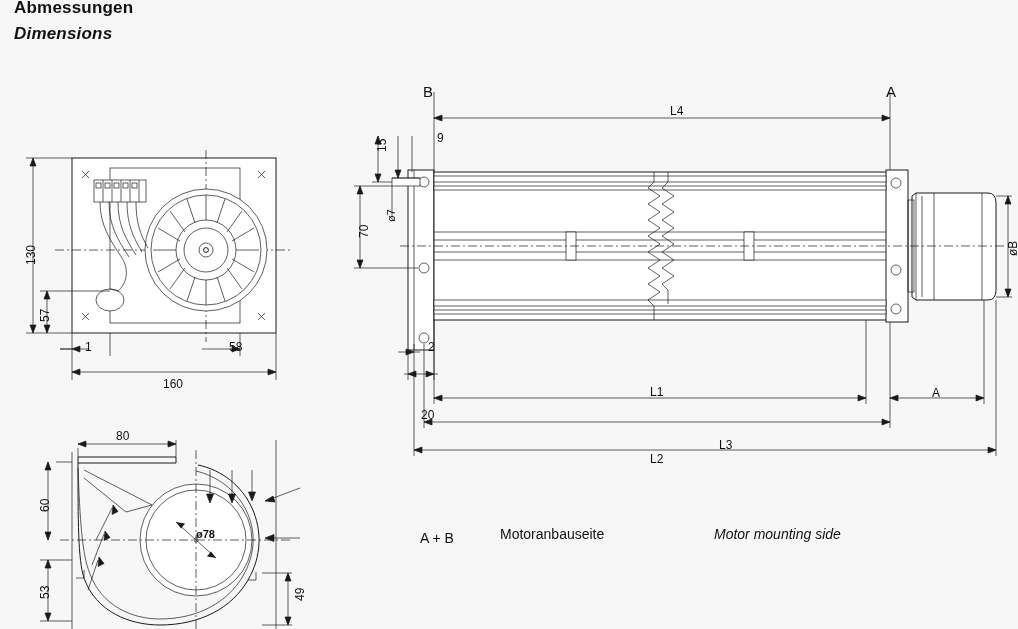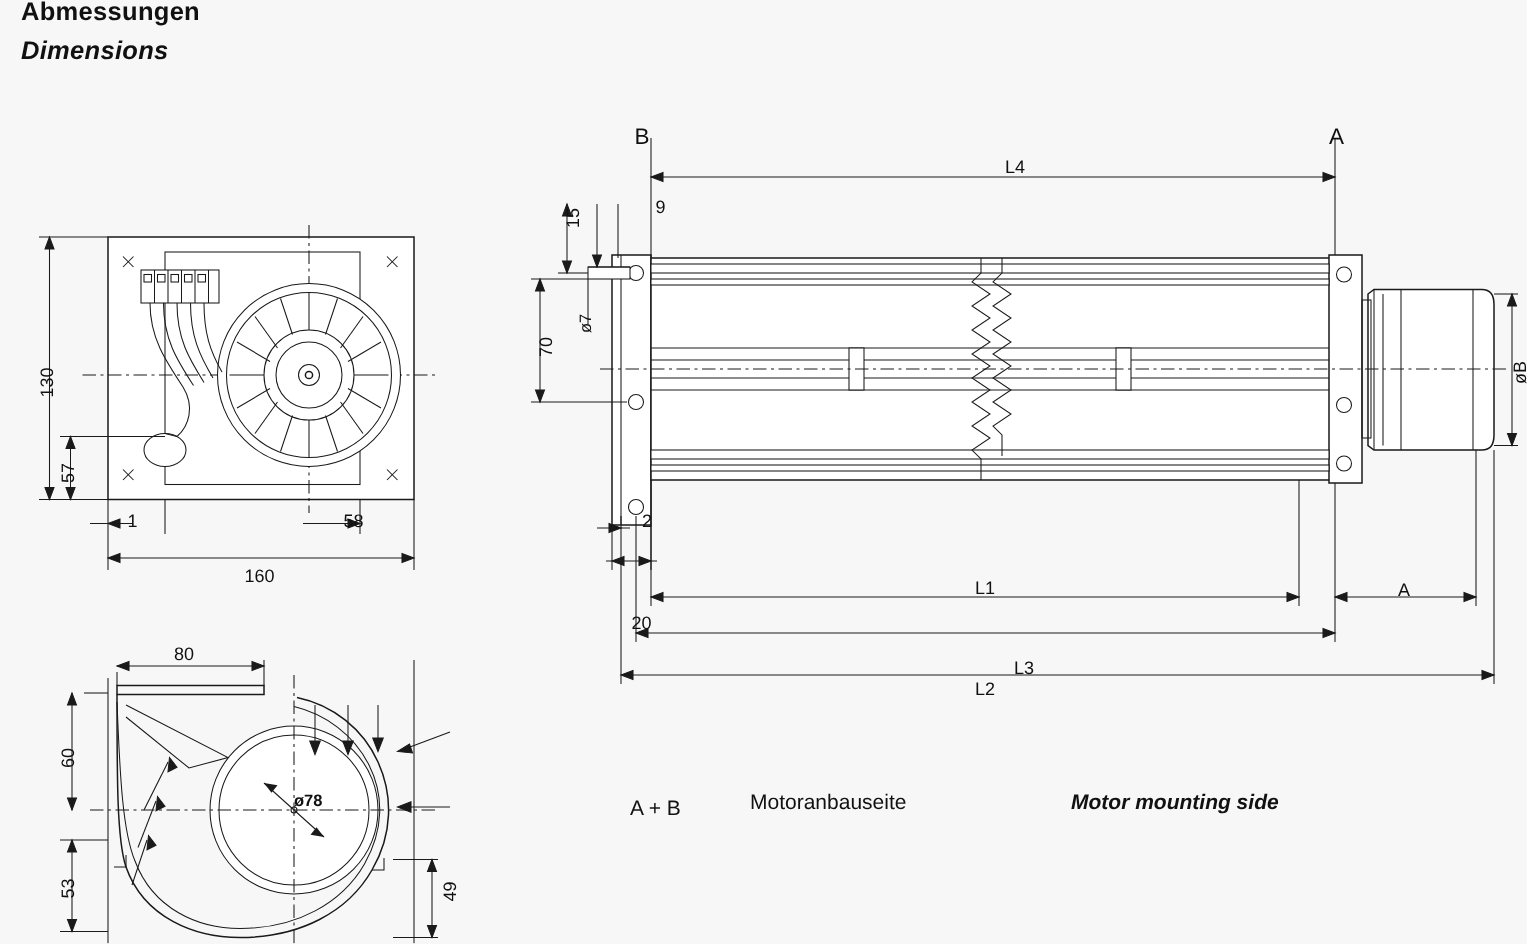--- a/index.html
+++ b/index.html
@@ -15,21 +15,21 @@
 
   .ttl{position:absolute;left:14px;font-weight:bold;font-size:17px;letter-spacing:0.2px;}
   .ttl.de{top:-2px;}
   .ttl.en{top:24px;font-style:italic;}
 
   .lbl{position:absolute;font-size:12px;color:#111;white-space:nowrap;}
   .lbl.rot{transform:rotate(-90deg);transform-origin:left top;}
   .lbl.small{font-size:11px;}
 
   .legend{position:absolute;font-size:14px;white-space:nowrap;}
-  .legend.it{font-style:italic;font-weight:bold;}
+  .legend.it{font-style:italic;}
 
   svg{position:absolute;left:0;top:0;}
   .ln{stroke:#1a1a1a;fill:none;stroke-width:1;}
   .ln.thin{stroke-width:0.7;}
   .ln.ext{stroke-width:0.7;}
   .dash{stroke:#1a1a1a;fill:none;stroke-width:0.7;stroke-dasharray:9 3 2 3;}
   .wh{fill:#ffffff;stroke:#1a1a1a;stroke-width:1;}
   .whthin{fill:#ffffff;stroke:#1a1a1a;stroke-width:0.7;}
 </style>
 </head>
@@ -365,21 +365,21 @@
   <div class="lbl rot" style="left:375px;top:152px;">15</div>
   <div class="lbl" style="left:437px;top:131px;">9</div>
   <div class="lbl rot small" style="left:385px;top:222px;">ø7</div>
   <div class="lbl rot" style="left:357px;top:238px;">70</div>
 
   <div class="lbl" style="left:428px;top:340px;">2</div>
   <div class="lbl" style="left:421px;top:362px;margin-top:46px;">20</div>
 
   <div class="lbl" style="left:650px;top:385px;">L1</div>
   <div class="lbl" style="left:650px;top:410px;margin-top:42px;">L2</div>
-  <div class="lbl" style="left:676px;top:438px;">L3</div>
+  <div class="lbl" style="left:719px;top:438px;">L3</div>
   <div class="lbl" style="left:932px;top:386px;">A</div>
   <div class="lbl rot" style="left:1006px;top:256px;">øB</div>
 
   <div class="legend" style="left:420px;top:530px;">A + B</div>
   <div class="legend" style="left:500px;top:526px;">Motoranbauseite</div>
   <div class="legend it" style="left:714px;top:526px;">Motor mounting side</div>
 
 </div>
 
 </body></html>

